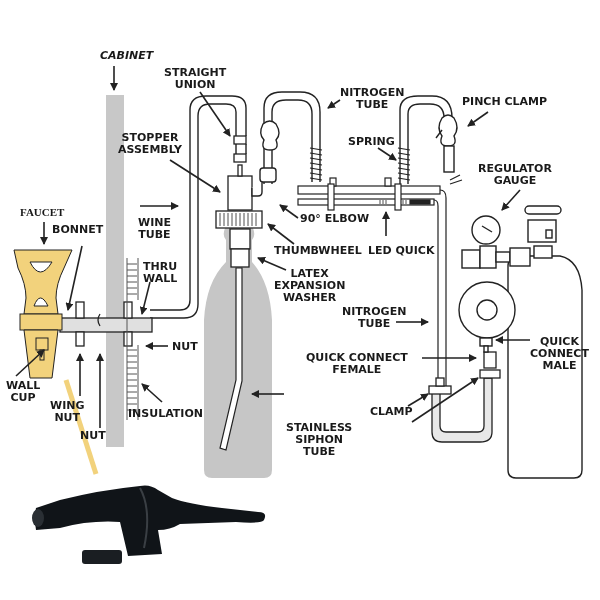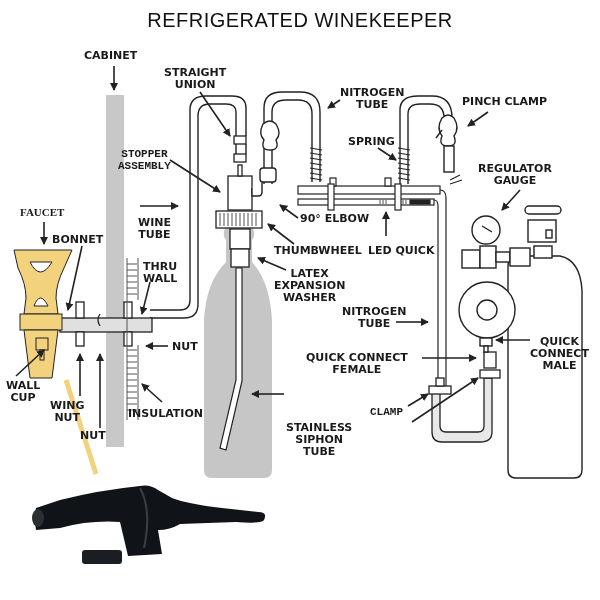--- a/index.html
+++ b/index.html
@@ -5,21 +5,20 @@
   html,body{margin:0;padding:0;background:#fff;}
   #stage{position:relative;width:600px;height:600px;overflow:hidden;background:#fff;font-family:"DejaVu Sans",sans-serif;}
   svg{position:absolute;left:0;top:0;}
   .title{position:absolute;left:0;top:9px;width:600px;text-align:center;font-family:"Liberation Sans",sans-serif;font-size:20px;color:#111;letter-spacing:0.5px;}
   .lbl{position:absolute;font-family:"DejaVu Sans",sans-serif;font-weight:bold;font-size:11px;line-height:12px;color:#1a1a1a;text-align:center;white-space:pre;}
 </style>
 </head>
 <body>
 
 <div id="stage">
-  <div class="title">REFRIGERATED WINEKEEPER</div>
 
   <svg width="600" height="600" viewBox="0 0 600 600">
     <defs>
       <marker id="ah" markerWidth="8" markerHeight="8" refX="7" refY="4" orient="auto" markerUnits="userSpaceOnUse">
         <path d="M0,0 L8,4 L0,8 z" fill="#222"></path>
       </marker>
     </defs>
 
     <rect x="106" y="95" width="18" height="352" fill="#c8c8c8"></rect>
 
@@ -165,29 +164,29 @@
     </g>
 
     <g>
       <path d="M36,508 Q34,518 36,530 L60,528 Q90,520 120,522 L128,556 L162,554 L158,530 Q170,530 180,524 L236,522 Q262,524 264,520 Q268,512 258,512 L222,508 Q188,504 172,498 L158,490 Q150,484 140,486 Q100,490 60,500 z" fill="#101418"></path>
       <rect x="82" y="550" width="40" height="14" rx="3" fill="#1a1e22"></rect>
       <ellipse cx="38" cy="518" rx="6" ry="9" fill="#2a2f34"></ellipse>
       <path d="M140,488 Q152,510 144,548" stroke="#3a3f44" stroke-width="2" fill="none"></path>
     </g>
   </svg>
 
-  <div class="lbl" style="left:84px;top:50px;">CABINET</div>
+  <div class="lbl" style="left:100px;top:50px;font-style:italic;">CABINET</div>
   <div class="lbl" style="left:164px;top:67px;">STRAIGHT
 UNION</div>
-  <div class="lbl" style="left:118px;top:148px;font-family:Liberation Mono, monospace;">STOPPER
+  <div class="lbl" style="left:118px;top:132px;">STOPPER
 ASSEMBLY</div>
   <div class="lbl" style="left:138px;top:180px;margin-top:37px;">WINE
 TUBE</div>
   <div class="lbl" style="left:20px;top:206px;font-family:Liberation Serif, serif;">FAUCET</div>
-  <div class="lbl" style="left:52px;top:234px;">BONNET</div>
+  <div class="lbl" style="left:52px;top:224px;">BONNET</div>
   <div class="lbl" style="left:143px;top:261px;">THRU
 WALL</div>
   <div class="lbl" style="left:172px;top:341px;">NUT</div>
   <div class="lbl" style="left:6px;top:380px;">WALL
 CUP</div>
   <div class="lbl" style="left:50px;top:400px;">WING
 NUT</div>
   <div class="lbl" style="left:80px;top:430px;">NUT</div>
   <div class="lbl" style="left:128px;top:408px;">INSULATION</div>
   <div class="lbl" style="left:340px;top:87px;">NITROGEN
@@ -205,14 +204,14 @@
   <div class="lbl" style="left:342px;top:306px;">NITROGEN
 TUBE</div>
   <div class="lbl" style="left:306px;top:352px;">QUICK CONNECT
 FEMALE</div>
   <div class="lbl" style="left:530px;top:336px;">QUICK
 CONNECT
 MALE</div>
   <div class="lbl" style="left:286px;top:388px;margin-top:34px;">STAINLESS
 SIPHON
 TUBE</div>
-  <div class="lbl" style="left:370px;top:406px;font-family:Liberation Mono, monospace;">CLAMP</div>
+  <div class="lbl" style="left:370px;top:406px;">CLAMP</div>
 </div>
 
 </body></html>

